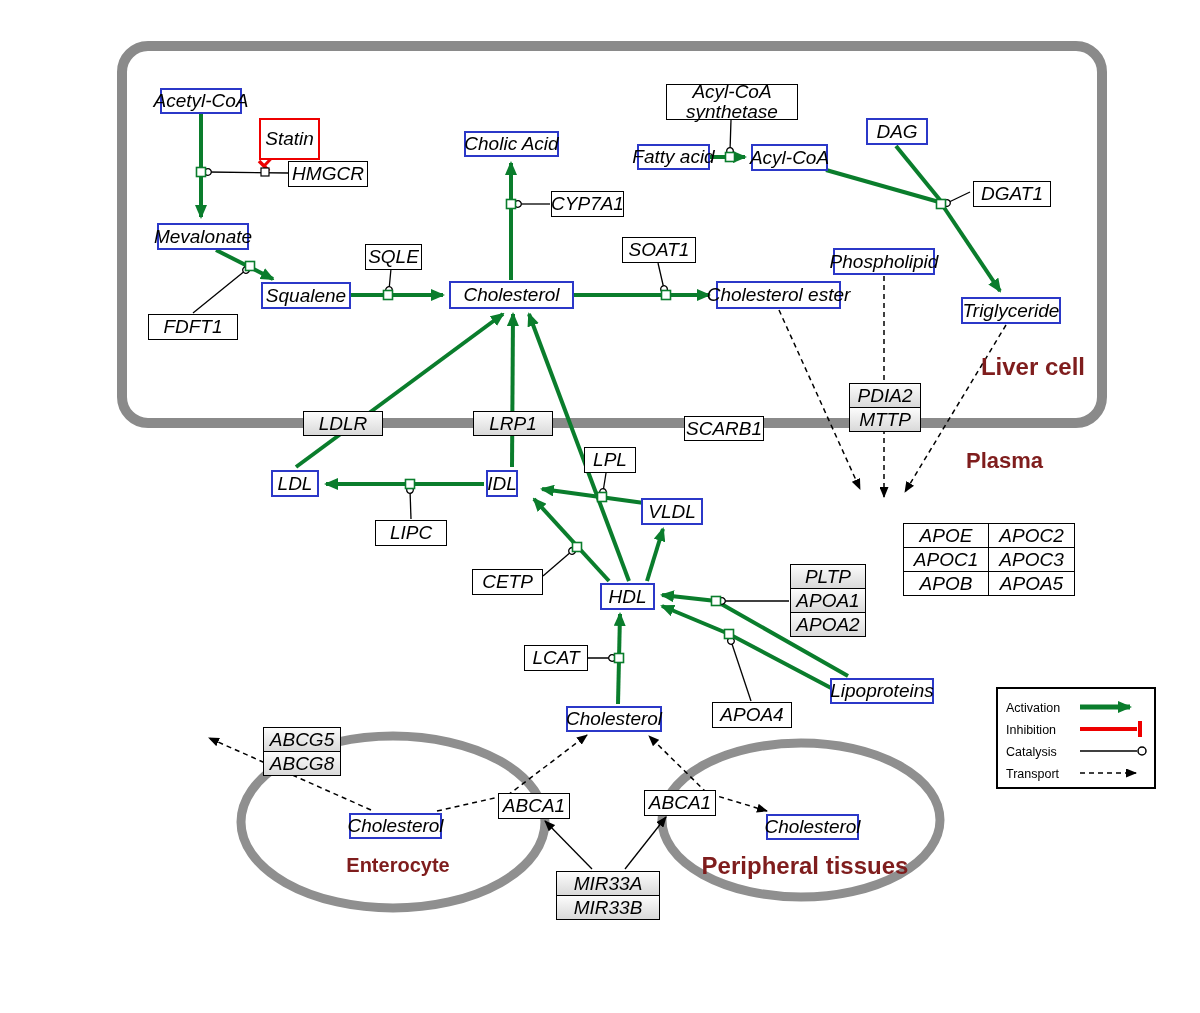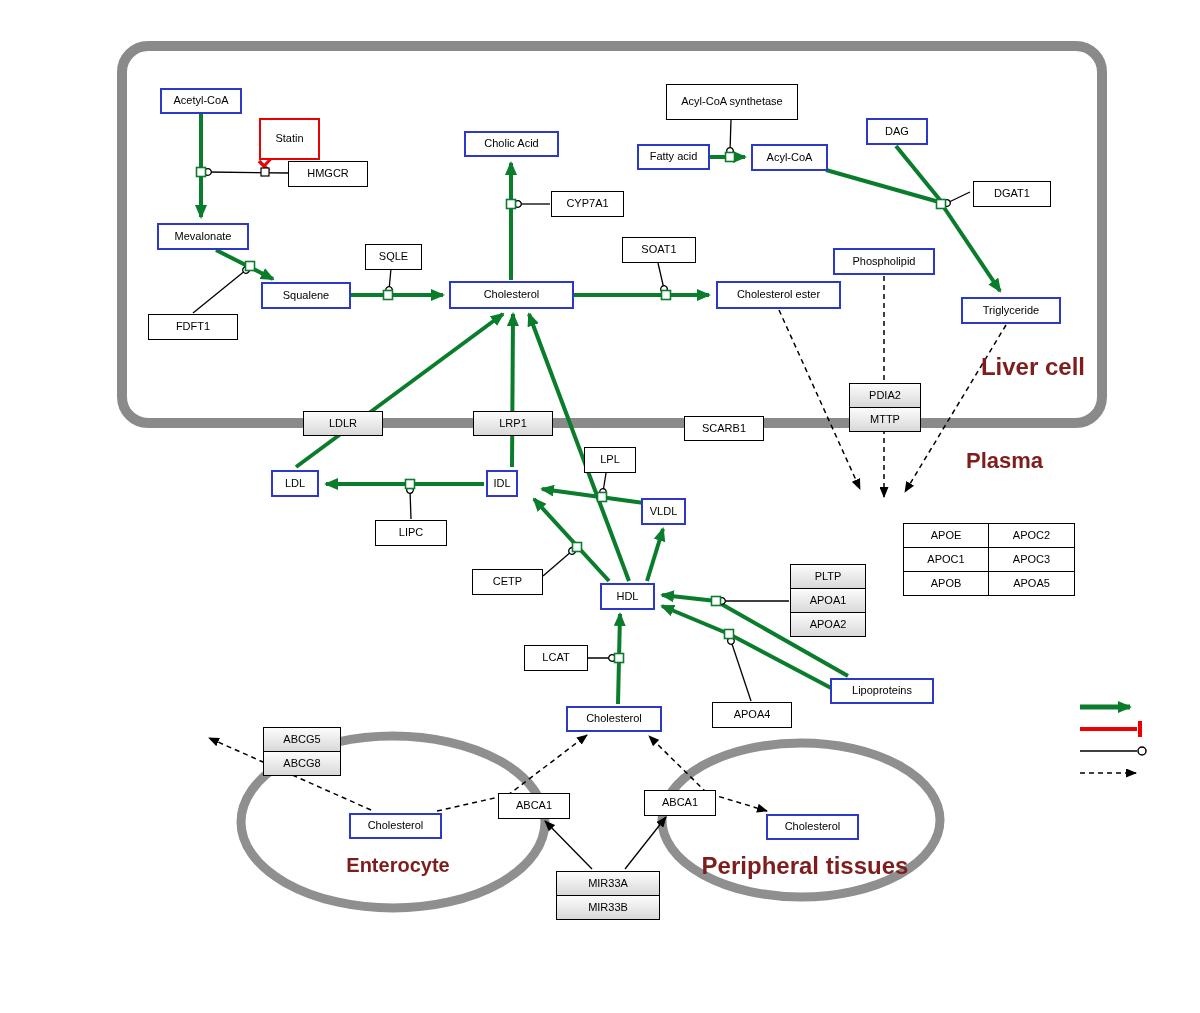--- a/index.html
+++ b/index.html
@@ -1,21 +1,21 @@
 <!DOCTYPE html>
 <html><head>
 <meta charset="utf-8">
 <style>
   html,body{margin:0;padding:0;background:#fff;}
   .stage{position:relative;width:1200px;height:1013px;background:#fff;
          font-family:"Liberation Sans",sans-serif;overflow:hidden;}
   svg.wires{position:absolute;left:0;top:0;}
   .box{position:absolute;display:flex;align-items:center;justify-content:center;
-       background:#fff;font-size:11px;color:#000;box-sizing:border-box;
-       white-space:nowrap;text-align:center;line-height:1.05;}
+       background:#fff;font-size:19px;color:#000;box-sizing:border-box;
+       white-space:nowrap;text-align:center;line-height:1.05;font-style:italic;}
   .met{border:2px solid #2b38c8;}
   .gene{border:1px solid #000;}
   .red{border:2px solid #ee0000;}
   .shaded{background:linear-gradient(180deg,#fcfcfc 0%,#d9d9d9 100%);}
   .wrap{white-space:normal;padding:0 12px;}
   .comp{position:absolute;font-weight:bold;color:#7f1d1d;}
   .legend-frame{position:absolute;left:996px;top:687px;width:160px;height:102px;
                 border:2px solid #000;box-sizing:border-box;background:transparent;}
   .legend-label{position:absolute;left:8px;font-size:12.5px;color:#000;line-height:14px;}
 </style>
@@ -153,21 +153,21 @@
   <div class="box gene shaded" style="left:303px;top:411px;width:80px;height:25px">LDLR</div>
   <div class="box gene shaded" style="left:473px;top:411px;width:80px;height:25px">LRP1</div>
   <div class="box gene" style="left:684px;top:416px;width:80px;height:25px">SCARB1</div>
   <div class="box gene shaded" style="left:849px;top:383px;width:72px;height:25px">PDIA2</div>
   <div class="box gene shaded" style="left:849px;top:407px;width:72px;height:25px">MTTP</div>
 
   <div class="box met" style="left:271px;top:470px;width:48px;height:27px">LDL</div>
   <div class="box met" style="left:486px;top:470px;width:32px;height:27px">IDL</div>
   <div class="box gene" style="left:375px;top:520px;width:72px;height:26px">LIPC</div>
   <div class="box gene" style="left:584px;top:447px;width:52px;height:26px">LPL</div>
-  <div class="box met" style="left:641px;top:498px;width:45px;height:27px">VLDL</div>
+  <div class="box met" style="left:641px;top:498px;width:62px;height:27px">VLDL</div>
   <div class="box gene" style="left:472px;top:569px;width:71px;height:26px">CETP</div>
   <div class="box met" style="left:600px;top:583px;width:55px;height:27px">HDL</div>
   <div class="box gene" style="left:524px;top:645px;width:64px;height:26px">LCAT</div>
   <div class="box gene shaded" style="left:790px;top:564px;width:76px;height:25px">PLTP</div>
   <div class="box gene shaded" style="left:790px;top:588px;width:76px;height:25px">APOA1</div>
   <div class="box gene shaded" style="left:790px;top:612px;width:76px;height:25px">APOA2</div>
   <div class="box gene" style="left:712px;top:702px;width:80px;height:26px">APOA4</div>
   <div class="box met" style="left:830px;top:678px;width:104px;height:26px">Lipoproteins</div>
 
   <div class="box gene" style="left:903px;top:523px;width:86px;height:25px">APOE</div>
@@ -186,14 +186,20 @@
   <div class="box gene" style="left:644px;top:790px;width:72px;height:26px">ABCA1</div>
   <div class="box met" style="left:766px;top:814px;width:93px;height:26px">Cholesterol</div>
   <div class="box gene shaded" style="left:556px;top:871px;width:104px;height:25px">MIR33A</div>
   <div class="box gene shaded" style="left:556px;top:895px;width:104px;height:25px">MIR33B</div>
 
   <div class="comp" style="left:950px;top:353px;width:135px;font-size:24px;text-align:right">Liver cell</div>
   <div class="comp" style="left:966px;top:448px;width:110px;font-size:22px">Plasma</div>
   <div class="comp" style="left:328px;top:854px;width:140px;font-size:20px;text-align:center">Enterocyte</div>
   <div class="comp" style="left:700px;top:852px;width:210px;font-size:24px;text-align:center">Peripheral tissues</div>
 
+  <div class="legend-frame">
+    <div class="legend-label" style="top:12px">Activation</div>
+    <div class="legend-label" style="top:34px">Inhibition</div>
+    <div class="legend-label" style="top:56px">Catalysis</div>
+    <div class="legend-label" style="top:78px">Transport</div>
+  </div>
 
 </div>
 
 </body></html>

